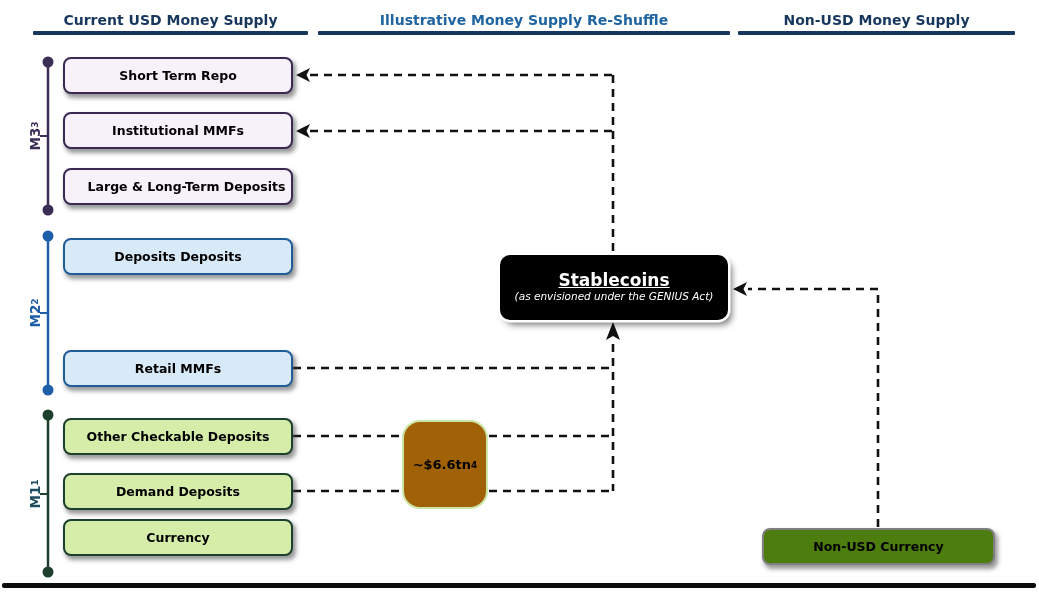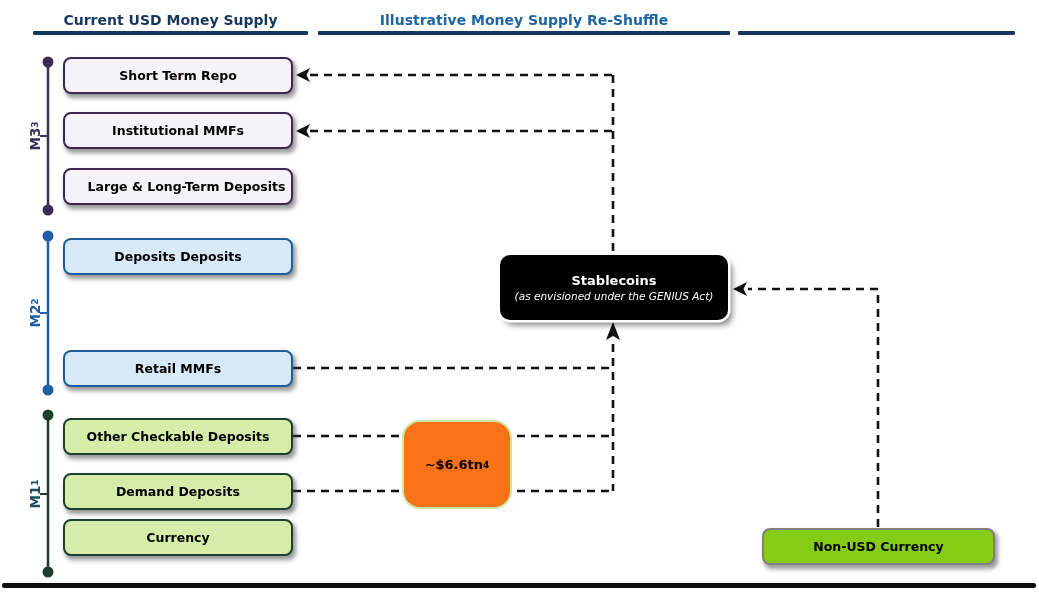--- a/index.html
+++ b/index.html
@@ -15,30 +15,30 @@
   
   svg.layer{position:absolute;left:0;top:0;z-index:1;}
   
   .ubox{position:absolute;left:63px;width:230px;height:37px;box-sizing:border-box;z-index:2;
     display:flex;align-items:center;justify-content:center;border-radius:8px;
     font-size:12.5px;font-weight:bold;color:#000;text-align:center;
     box-shadow:2.5px 3.5px 4px rgba(70,70,70,.55);}
   .ubox.purple{background:#F7F2FA;border:2.5px solid #3A2A52;align-items:center;}
   .ubox.blue{background:#D8EAF8;border:2.5px solid #1F5C99;}
   .ubox.green{background:#D6EDA9;border:2.5px solid #1E3F2E;}
-  .ubox.gray{background:#84cc16;border:2.5px solid #7F7F7F;left:762px;top:528px;width:233px;}
+  .ubox.gray{background:#4d7c0f;border:2.5px solid #7F7F7F;left:762px;top:528px;width:233px;}
   
   .stablecoins{position:absolute;left:500px;top:255px;width:228px;height:65px;box-sizing:border-box;z-index:2;
     background:#000000;border-radius:10px;display:flex;flex-direction:column;align-items:center;justify-content:center;
     box-shadow:0 0 0 2.5px #ffffff, 4px 5px 6px rgba(0,0,0,.5);}
-  .stablecoins .title{color:#fff;font-size:13px;font-weight:bold;line-height:17px;}
+  .stablecoins .title{color:#fff;font-size:17px;font-weight:bold;line-height:17px;text-decoration:underline;}
   .stablecoins .subtitle{color:#fff;font-size:10.5px;font-style:italic;line-height:14px;white-space:nowrap;}
   
-  .amount-box{position:absolute;left:402px;top:420px;width:110px;height:89px;box-sizing:border-box;z-index:2;
-    background:#f97316;border:2.5px solid #CBE6A6;border-radius:18px;
+  .amount-box{position:absolute;left:402px;top:420px;width:86px;height:89px;box-sizing:border-box;z-index:2;
+    background:#a16207;border:2.5px solid #CBE6A6;border-radius:18px;
     display:flex;align-items:center;justify-content:center;
     font-size:13px;font-weight:bold;color:#000;}
   
   .mlabel{position:absolute;width:64px;height:20px;display:flex;align-items:center;justify-content:center;
     transform:rotate(-90deg);font-size:13.5px;font-weight:bold;white-space:nowrap;z-index:2;}
   .mlabel.m3{color:#3B2D55;}
   .mlabel.m2{color:#1F5EA8;}
   .mlabel.m1{color:#1D4E5F;}
   sup{font-size:9px;vertical-align:super;line-height:0;}
   
@@ -52,20 +52,23 @@
   <div class="col-header" style="left:33px;width:275px;">
       <span>Current USD Money Supply</span>
     </div>
   <div class="header-rule" style="left:33px;width:275px;"></div>
 
   <div class="col-header mid" style="left:318px;width:412px;">
       <span>Illustrative Money Supply Re-Shuffle</span>
     </div>
   <div class="header-rule" style="left:318px;width:412px;"></div>
 
+  <div class="col-header" style="left:738px;width:277px;">
+      <span>Non-USD Money Supply</span>
+    </div>
   <div class="header-rule" style="left:738px;width:277px;"></div>
 
   <svg class="layer" width="1039" height="594" viewBox="0 0 1039 594">
 
     <g>
       <line x1="48" y1="62" x2="48" y2="210" stroke-width="2.5" stroke="#3B2D55"></line>
       <line x1="40" y1="136" x2="47" y2="136" stroke-width="2" stroke="#3B2D55"></line>
       <circle cx="48" cy="62" r="5.5" fill="#3B2D55"></circle>
       <circle cx="48" cy="210" r="5.5" fill="#3B2D55"></circle>
     </g>

